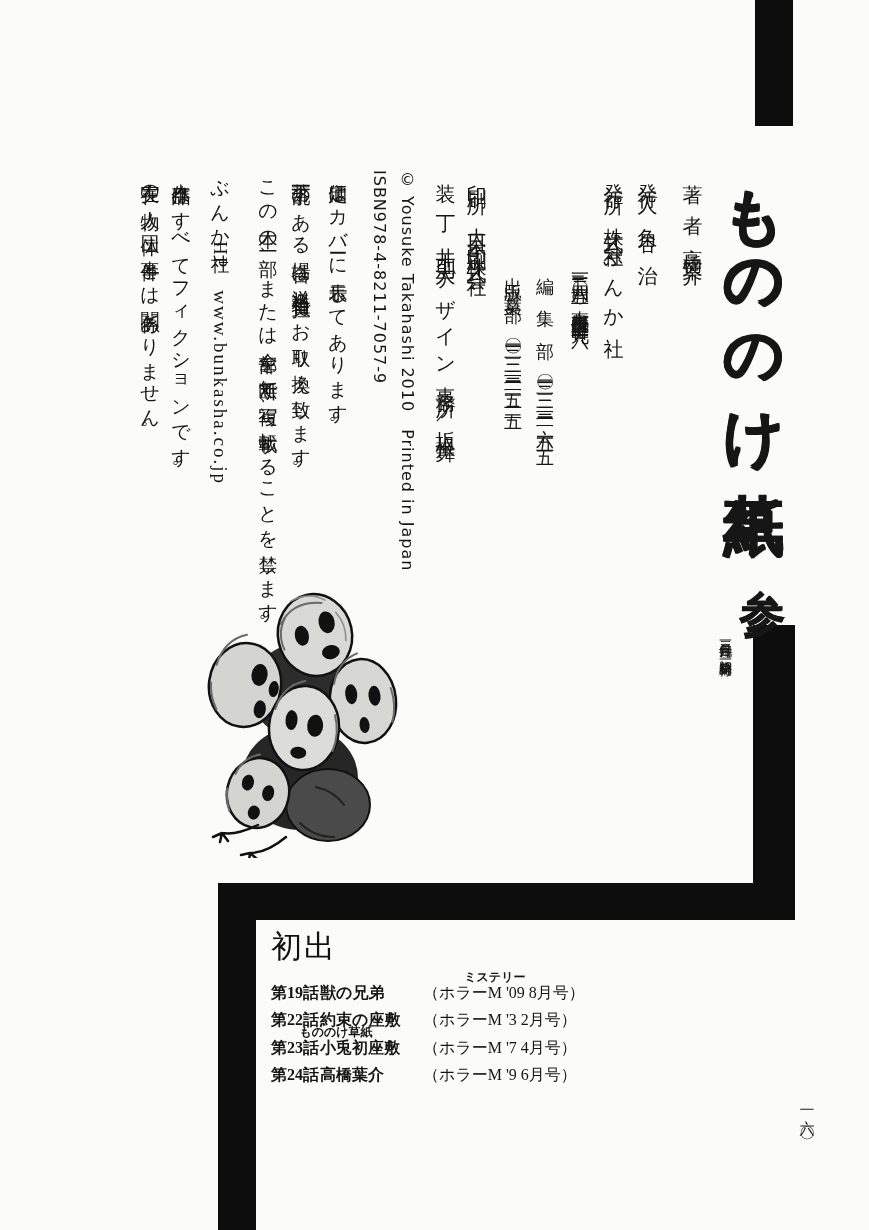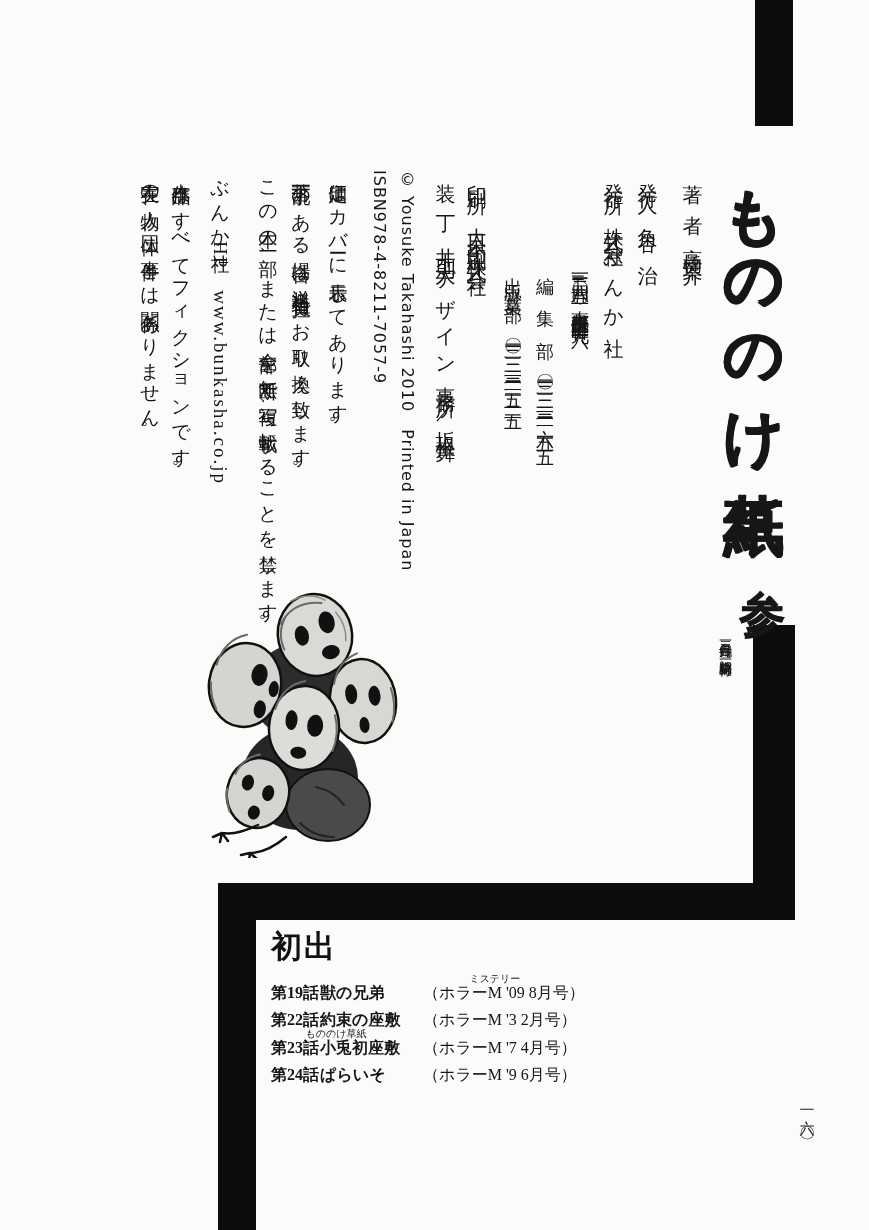--- a/index.html
+++ b/index.html
@@ -15,28 +15,28 @@
   .clat{font-family:"DejaVu Sans",sans-serif;font-size:16px;letter-spacing:1px;}
   .title-main{left:724px;top:146px;font-size:60px;font-weight:900;letter-spacing:6px;
      font-family:"DejaVu Serif",serif;
      text-shadow:1.5px 0 currentColor,0 1.5px currentColor,1.5px 1.5px currentColor;}
   .volume{left:740px;top:552px;font-size:46px;font-weight:900;
      font-family:"DejaVu Serif",serif;text-shadow:1px 0 currentColor,0 1px currentColor;}
   .cdate{left:719px;top:632px;font-size:13px;letter-spacing:0.5px;}
   .pagenum{left:799px;top:1102px;font-size:15px;letter-spacing:6px;}
   
   .fp{position:absolute;left:271px;top:926px;font-family:"Liberation Serif",serif;}
-  .fp-head{margin:0;font-family:"DejaVu Sans",sans-serif;font-size:31px;font-weight:700;letter-spacing:2px;color:#111;}
+  .fp-head{margin:0;font-family:"DejaVu Sans",sans-serif;font-size:31px;font-weight:400;letter-spacing:2px;color:#111;}
   .fp-list{margin-top:15px;}
   .fp-row{display:grid;grid-template-columns:49px 103px auto;align-items:baseline;height:27.4px;font-size:16px;}
   .fp-label,.fp-title{font-weight:700;}
   .fp-mag{font-weight:400;}
   .rb{position:relative;}
   .rt{position:absolute;left:50%;bottom:calc(100% - 2px);transform:translateX(-50%);
-      font-size:10px;font-weight:400;letter-spacing:0;white-space:nowrap;}
+      font-size:12px;font-weight:700;letter-spacing:0;white-space:nowrap;}
   .illus{position:absolute;left:200px;top:573px;}
 </style>
 </head>
 <body>
 
 <div class="page">
 
   <div class="blk" style="left:755px;top:0;width:38px;height:126px;"></div>
   <div class="blk" style="left:753px;top:625px;width:42px;height:295px;"></div>
   <div class="blk" style="left:218px;top:883px;width:575px;height:37px;"></div>
@@ -130,21 +130,21 @@
           <span class="fp-title"><span class="rb">約束の座敷</span></span>
           <span class="fp-mag"><span class="rb">（ホラーM '3 2月号）</span></span>
         </div>
         <div class="fp-row">
           <span class="fp-label">第23話</span>
           <span class="fp-title"><span class="rb">小兎<span class="rt">もののけ草紙</span></span><span class="rb">初座敷</span></span>
           <span class="fp-mag"><span class="rb">（ホラーM '7 4月号）</span></span>
         </div>
         <div class="fp-row">
           <span class="fp-label">第24話</span>
-          <span class="fp-title"><span class="rb">ぱらいそ</span></span>
+          <span class="fp-title"><span class="rb">高橋葉介</span></span>
           <span class="fp-mag"><span class="rb">（ホラーM '9 6月号）</span></span>
         </div>
       </div>
   </div>
 
   <div class="v pagenum">一六〇</div>
 
 </div>
 
 </body></html>

